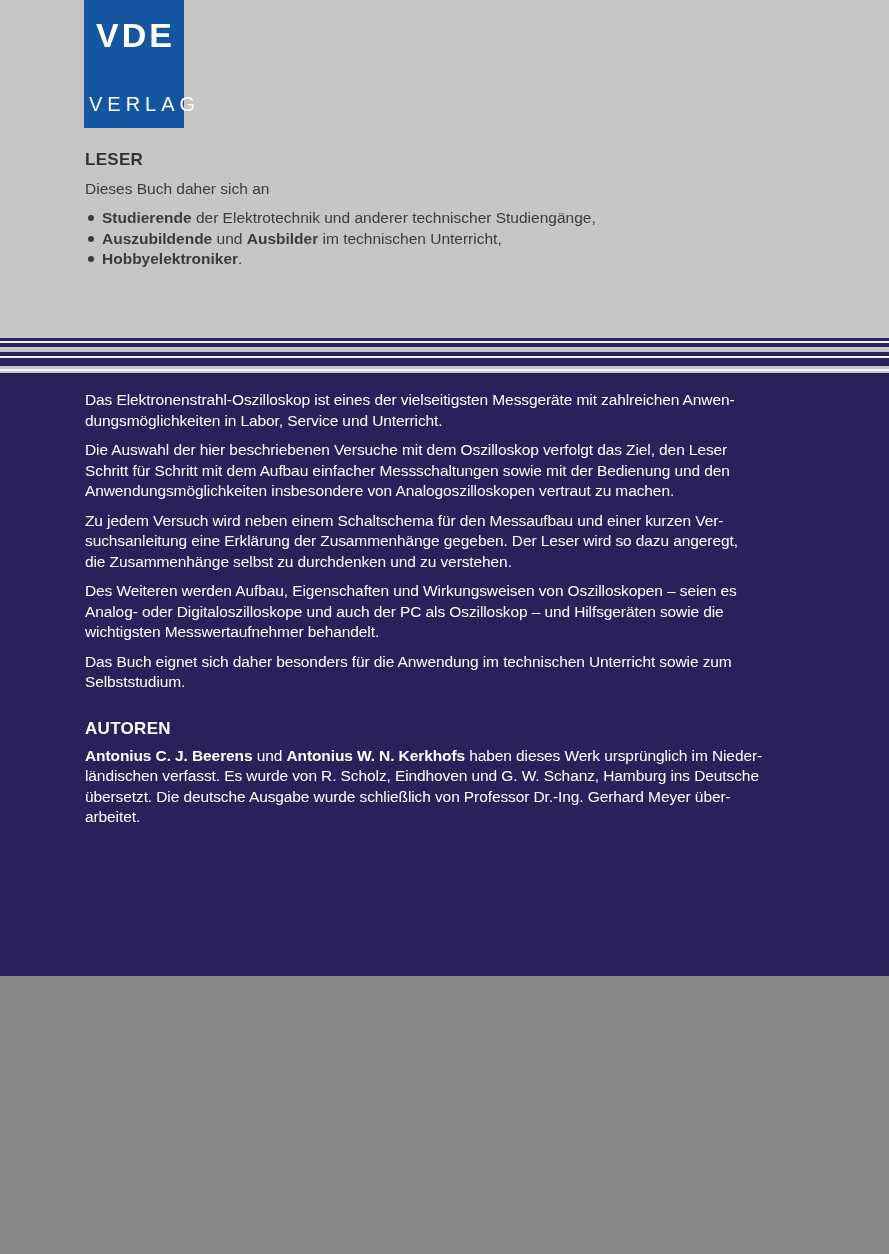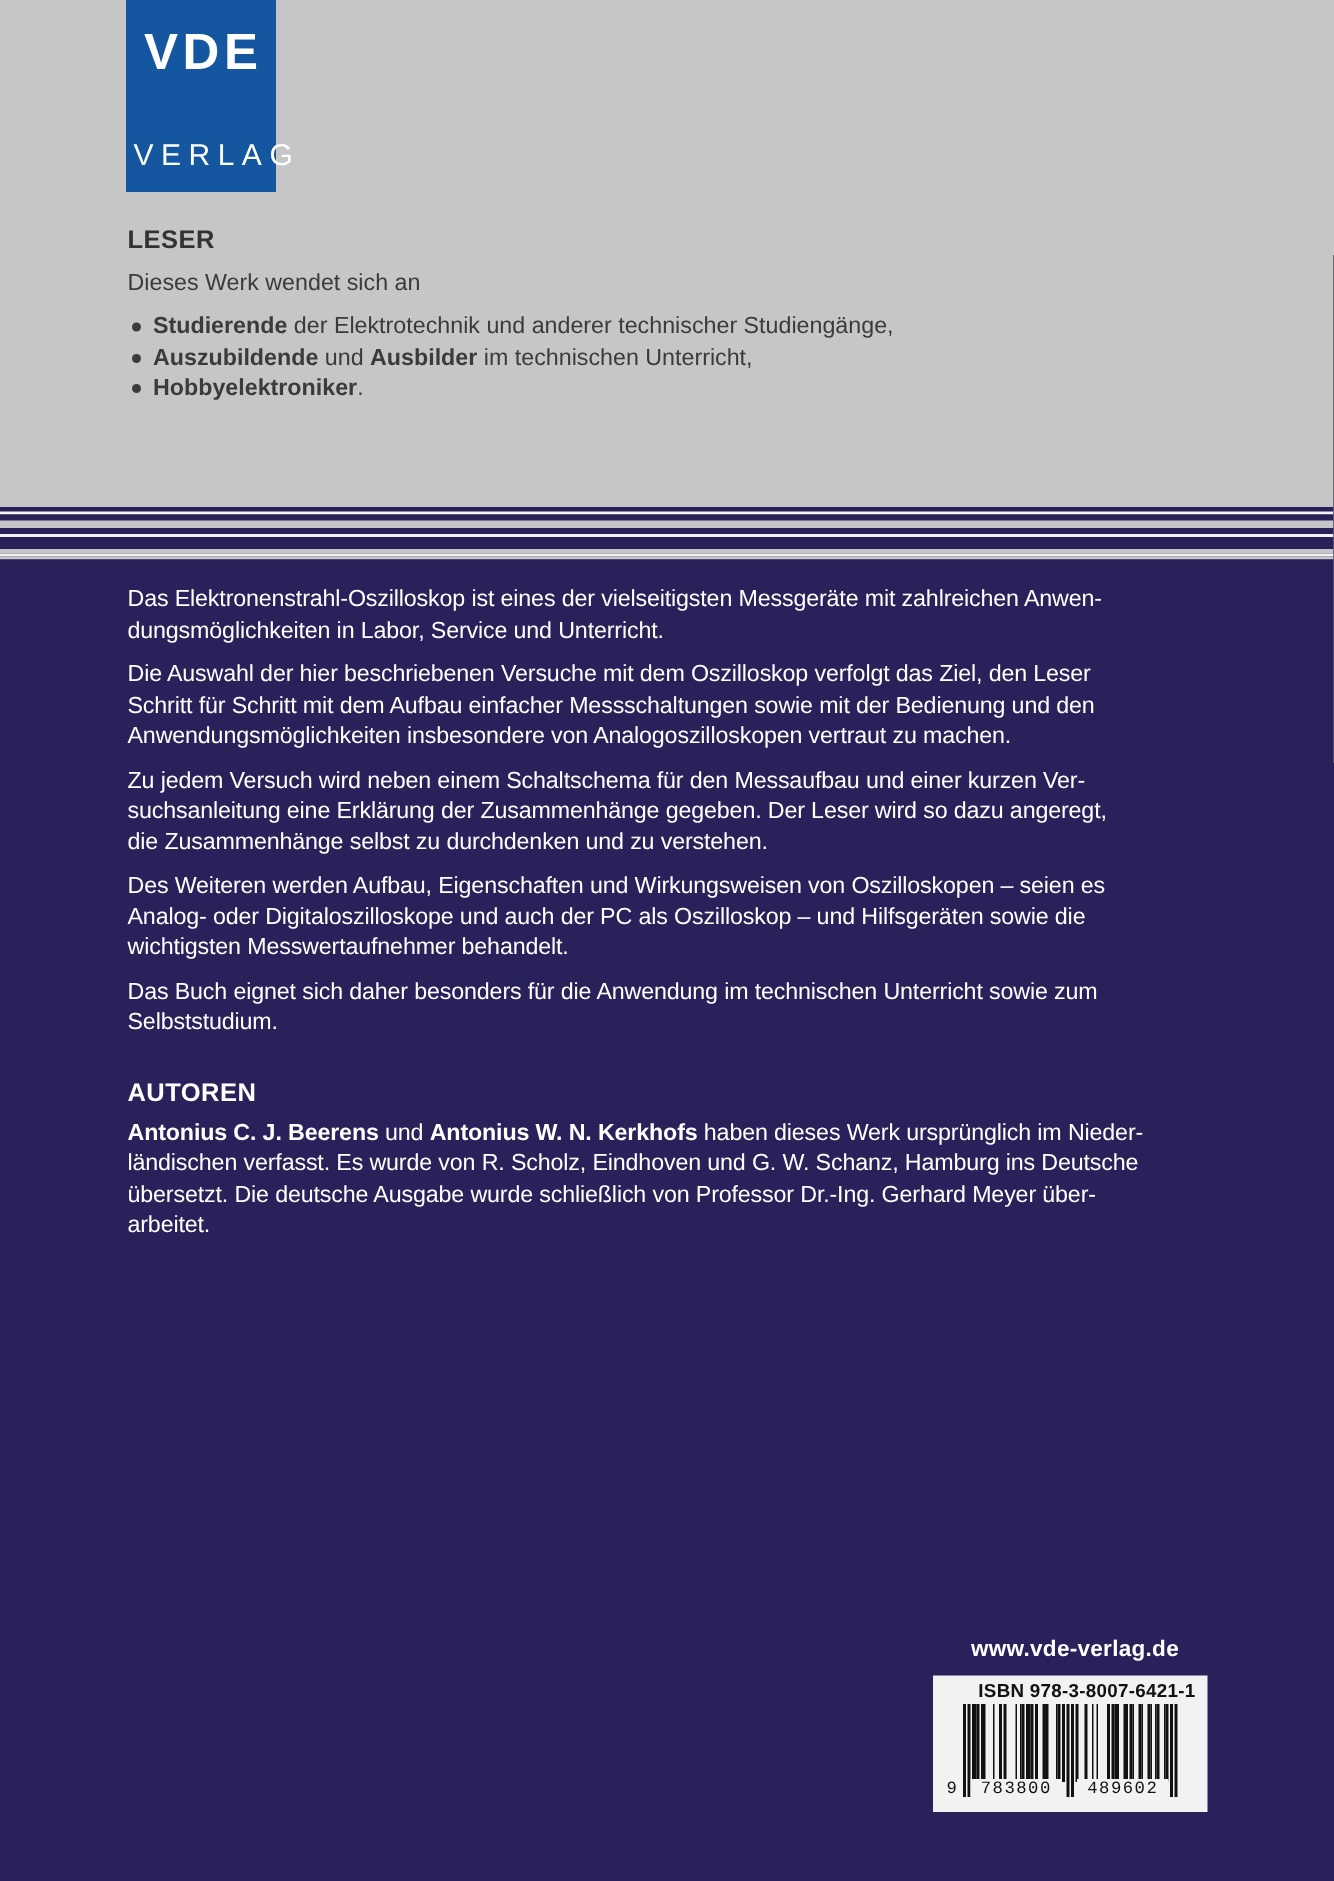--- a/index.html
+++ b/index.html
@@ -2,21 +2,21 @@
 <html><head>
 <meta charset="utf-8">
 <title>Book back cover</title>
 <style>
   html, body { margin: 0; padding: 0; background: #888; }
   * { box-sizing: border-box; }
 
   .page {
     position: relative;
     width: 889px;
-    height: 1254px;
+    height: 976px;
     margin: 0 auto;
     font-family: "Liberation Sans", sans-serif;
     overflow: hidden;
     background: #29215a;
   }
 
   
   .top-section {
     position: absolute;
     left: 0; top: 0;
@@ -172,21 +172,21 @@
 
   <div class="top-section">
 
     <div class="logo">
       <div class="logo-vde">VDE</div>
       <div class="logo-verlag">VERLAG</div>
     </div>
 
     <div class="leser-block">
       <h2 class="section-heading-dark">LESER</h2>
-      <p class="leser-intro">Dieses Werk wendet sich an</p>
+      <p class="leser-intro">Dieses Buch daher sich an</p>
       <ul class="bullet-list">
         <li class="bullet-item">
           <span class="bullet-dot"></span>
           <span><b>Studierende</b> der Elektrotechnik und anderer technischer Studiengänge,</span>
         </li>
         <li class="bullet-item">
           <span class="bullet-dot"></span>
           <span><b>Auszubildende</b> und <b>Ausbilder</b> im technischen Unterricht,</span>
         </li>
         <li class="bullet-item">

